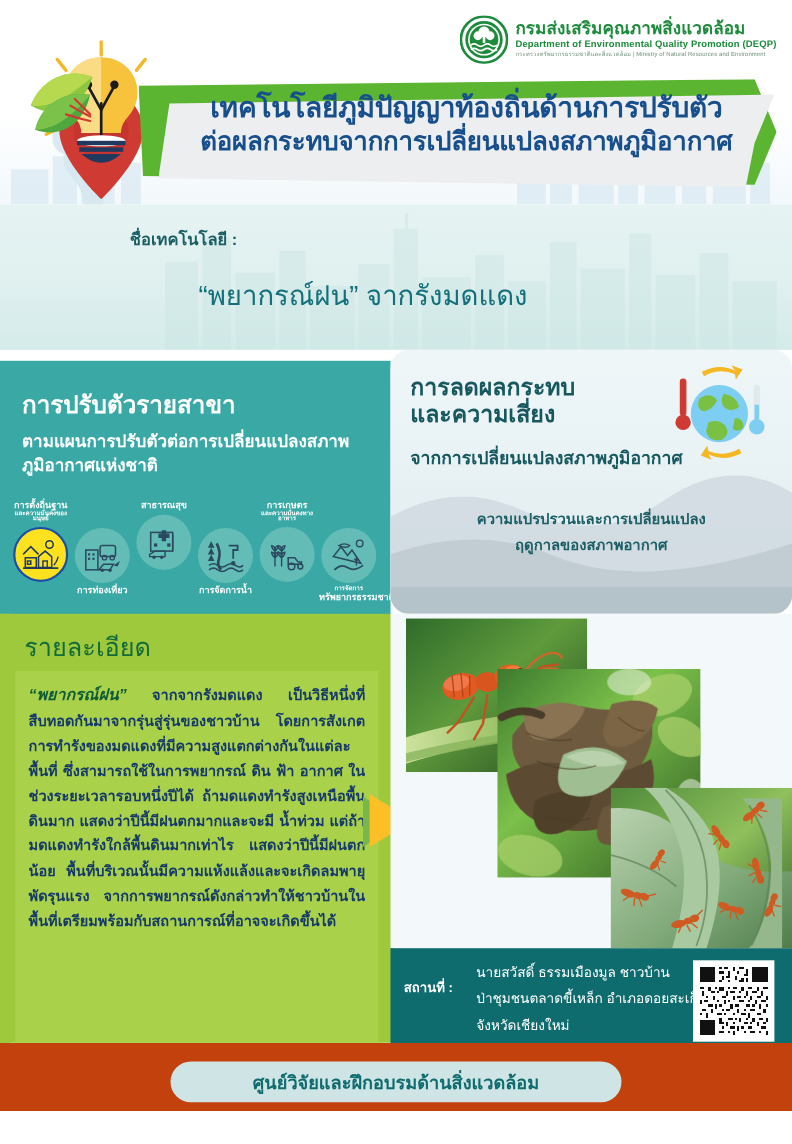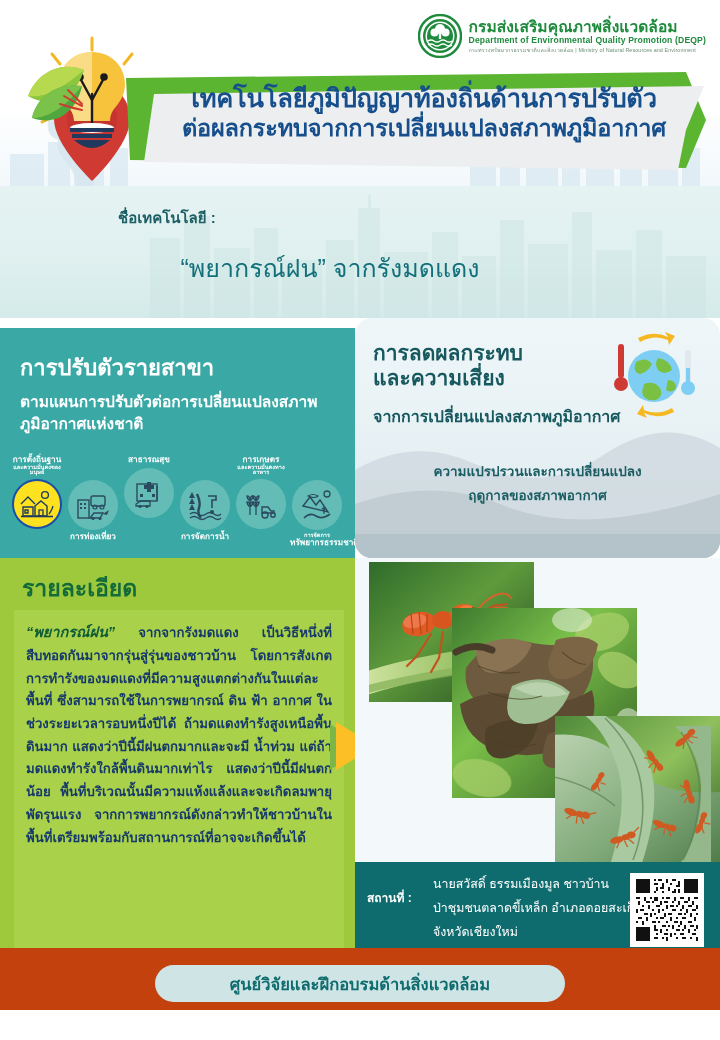--- a/index.html
+++ b/index.html
@@ -132,21 +132,21 @@
     text-align: center; font-size: 13.5px; font-weight: 700; color: #1b5e63;
     line-height: 1.75;
   }
 
   
   .detail-panel {
     position: absolute; left: 0; top: 558px; width: 358px; height: 390px;
     background: #9ec93c;
   }
   .detail-title {
-    margin: 12px 0 0 22px; font-size: 23px; font-weight: 700; color: #146b3a;
+    margin: 12px 0 0 22px; font-size: 23px; font-weight: 400; color: #146b3a;
   }
   .detail-box {
     position: absolute; left: 14px; top: 52px; width: 330px; height: 374px;
     background: #a9d14a;
     padding: 10px 12px 0 12px;
   }
   .detail-text {
     font-size: 13.2px; font-weight: 700; color: #16396b;
     line-height: 1.72; text-align: justify; text-justify: inter-word;
   }

